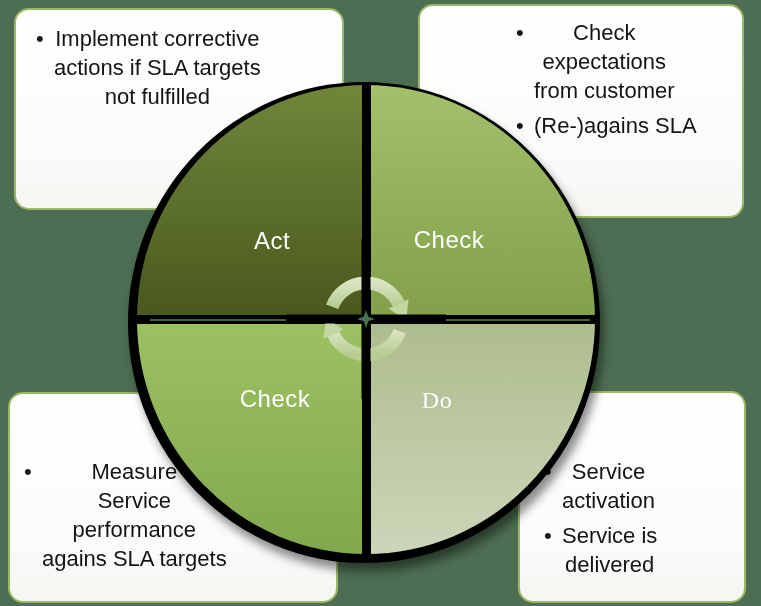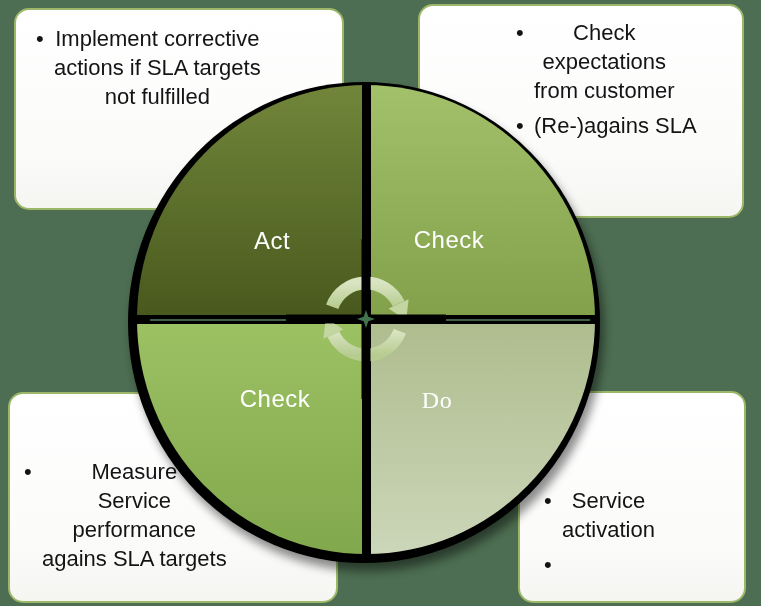--- a/index.html
+++ b/index.html
@@ -90,20 +90,22 @@
   </div>
 
   <div class="callout br">
     <div class="bullet-item">
       <span class="bullet-glyph">•</span>
       <span class="item-text">Service
 activation</span>
     </div>
     <div class="bullet-item">
       <span class="bullet-glyph">•</span>
+      <span class="item-text">Service is
+delivered</span>
     </div>
   </div>
 
   <div class="ring">
     <div class="quads">
       <div class="quad" style="background: linear-gradient(rgb(113, 134, 58), rgb(73, 89, 30));"></div>
       <div class="quad" style="background: linear-gradient(rgb(163, 192, 107), rgb(130, 161, 74));"></div>
       <div class="quad" style="background: linear-gradient(rgb(156, 193, 99), rgb(130, 168, 77));"></div>
       <div class="quad" style="background: linear-gradient(rgb(174, 189, 142), rgb(204, 214, 185));"></div>
     </div>

